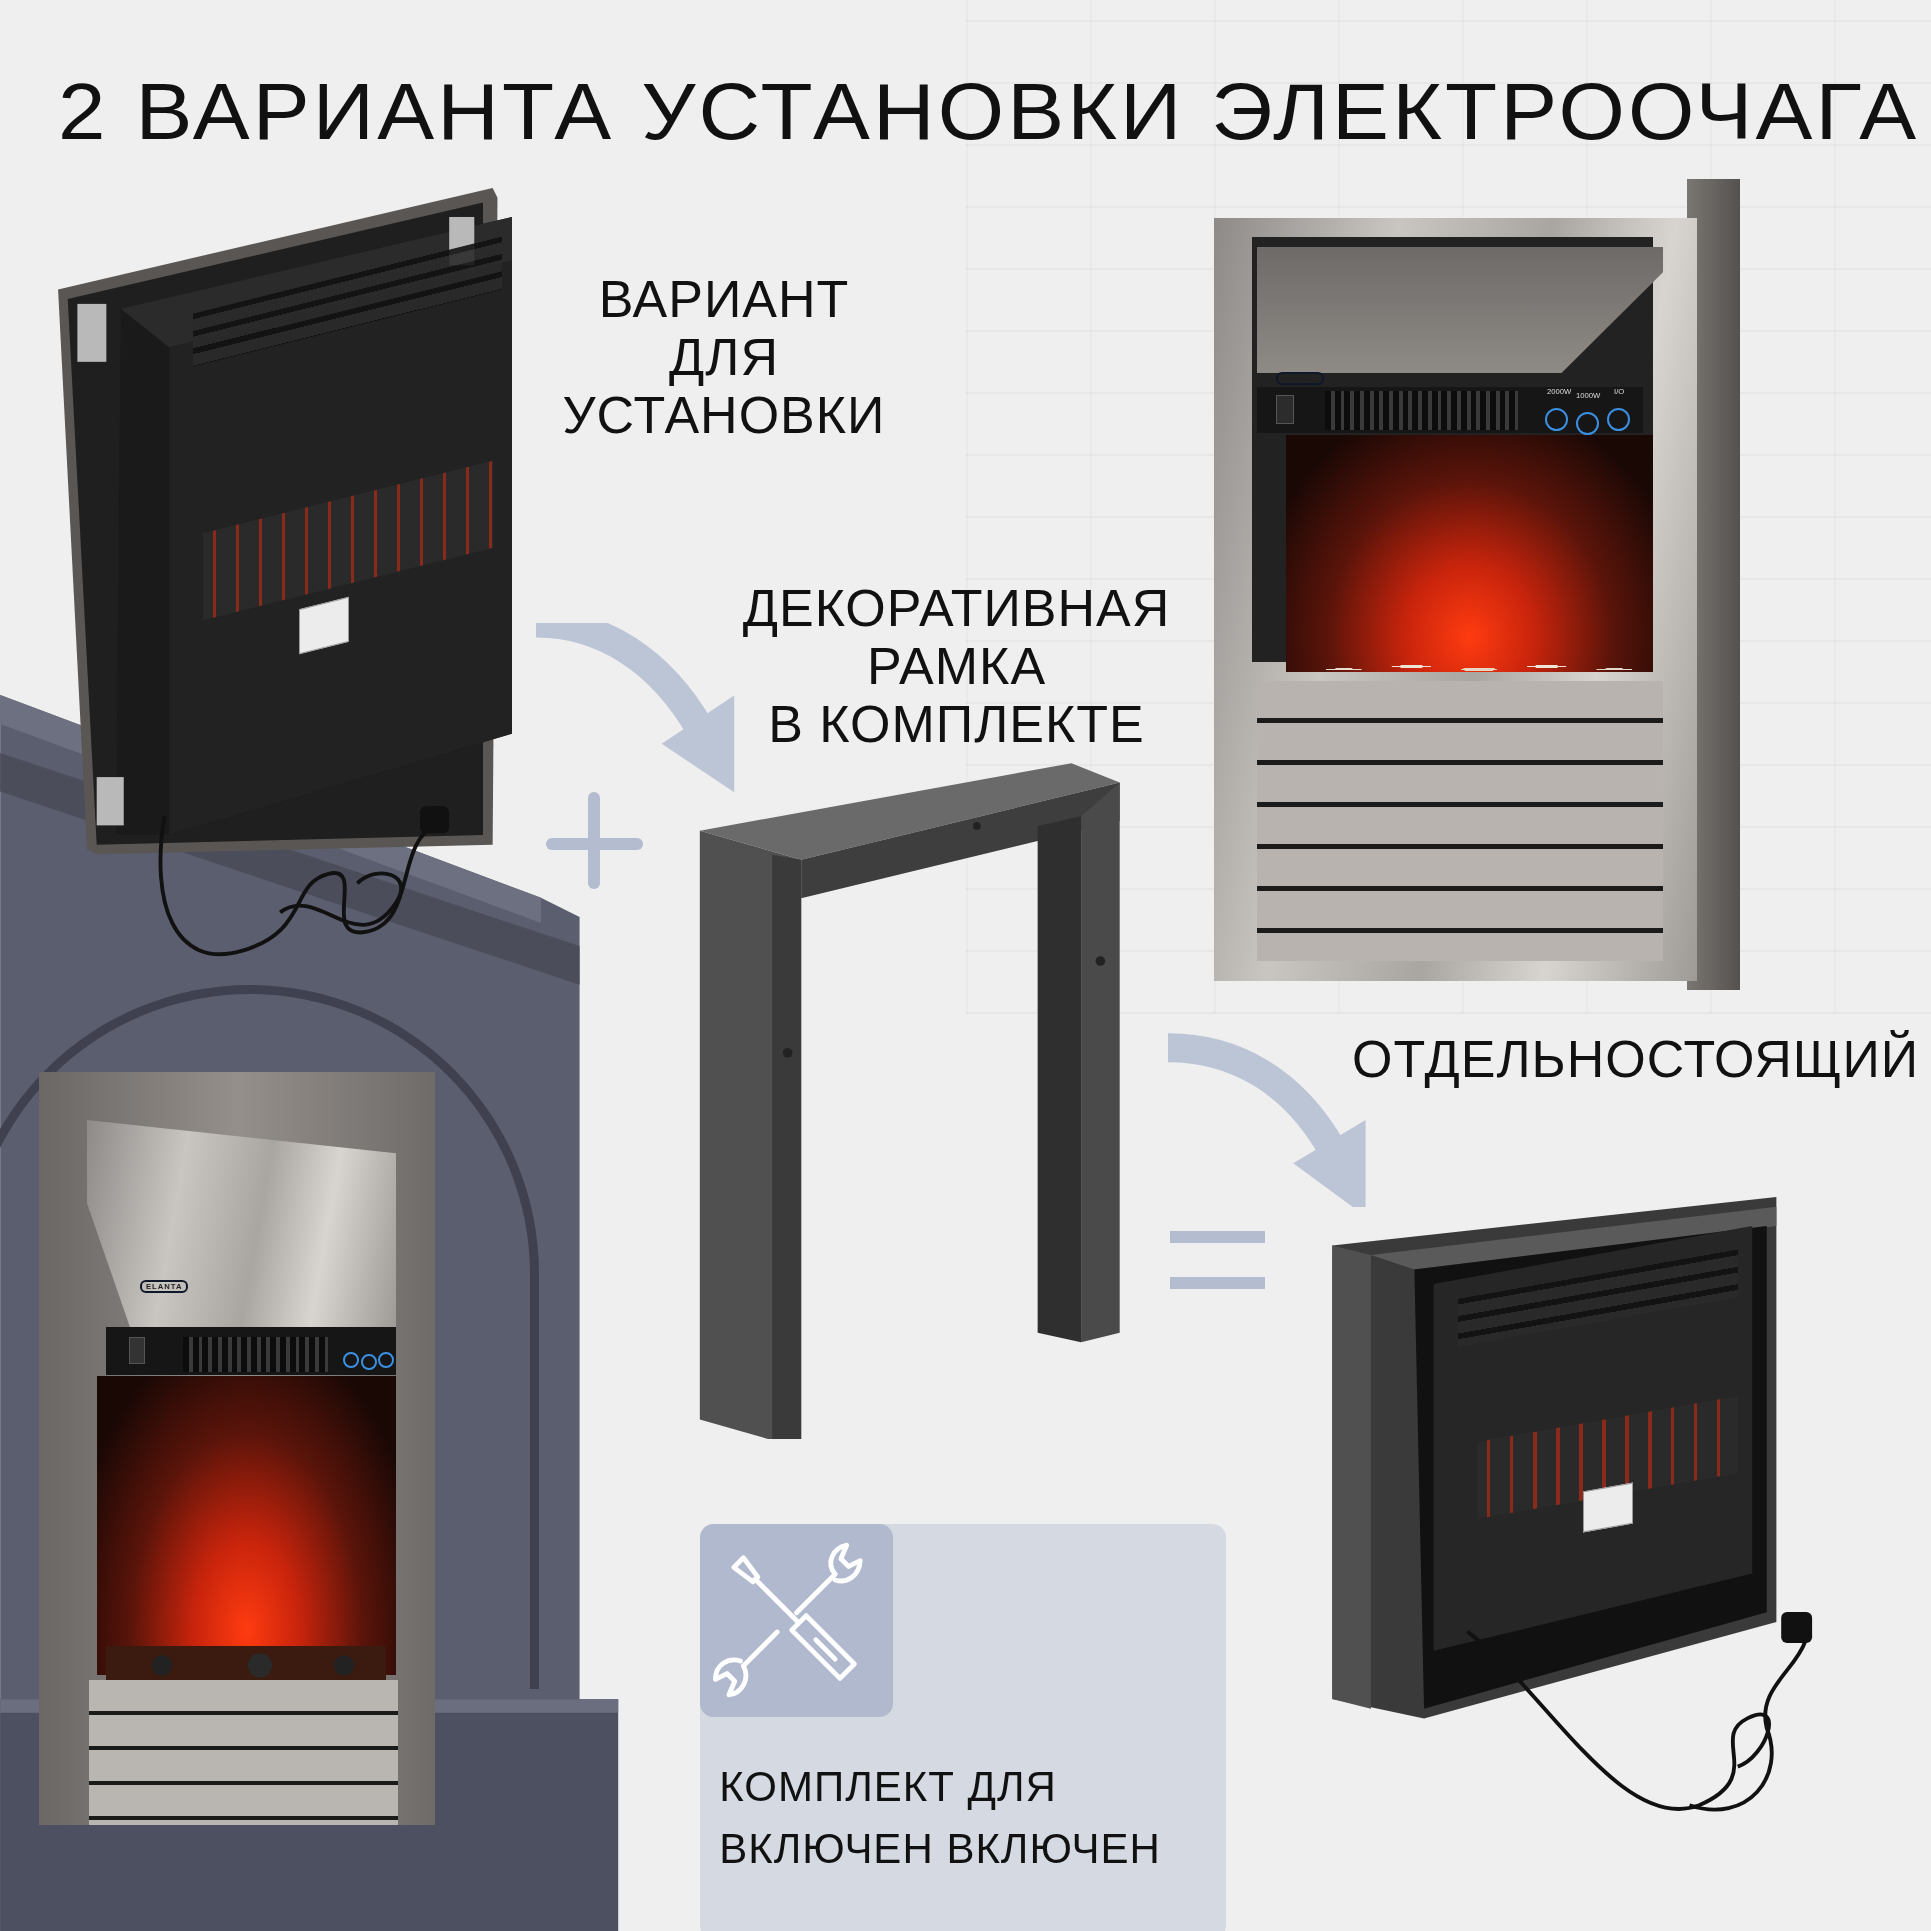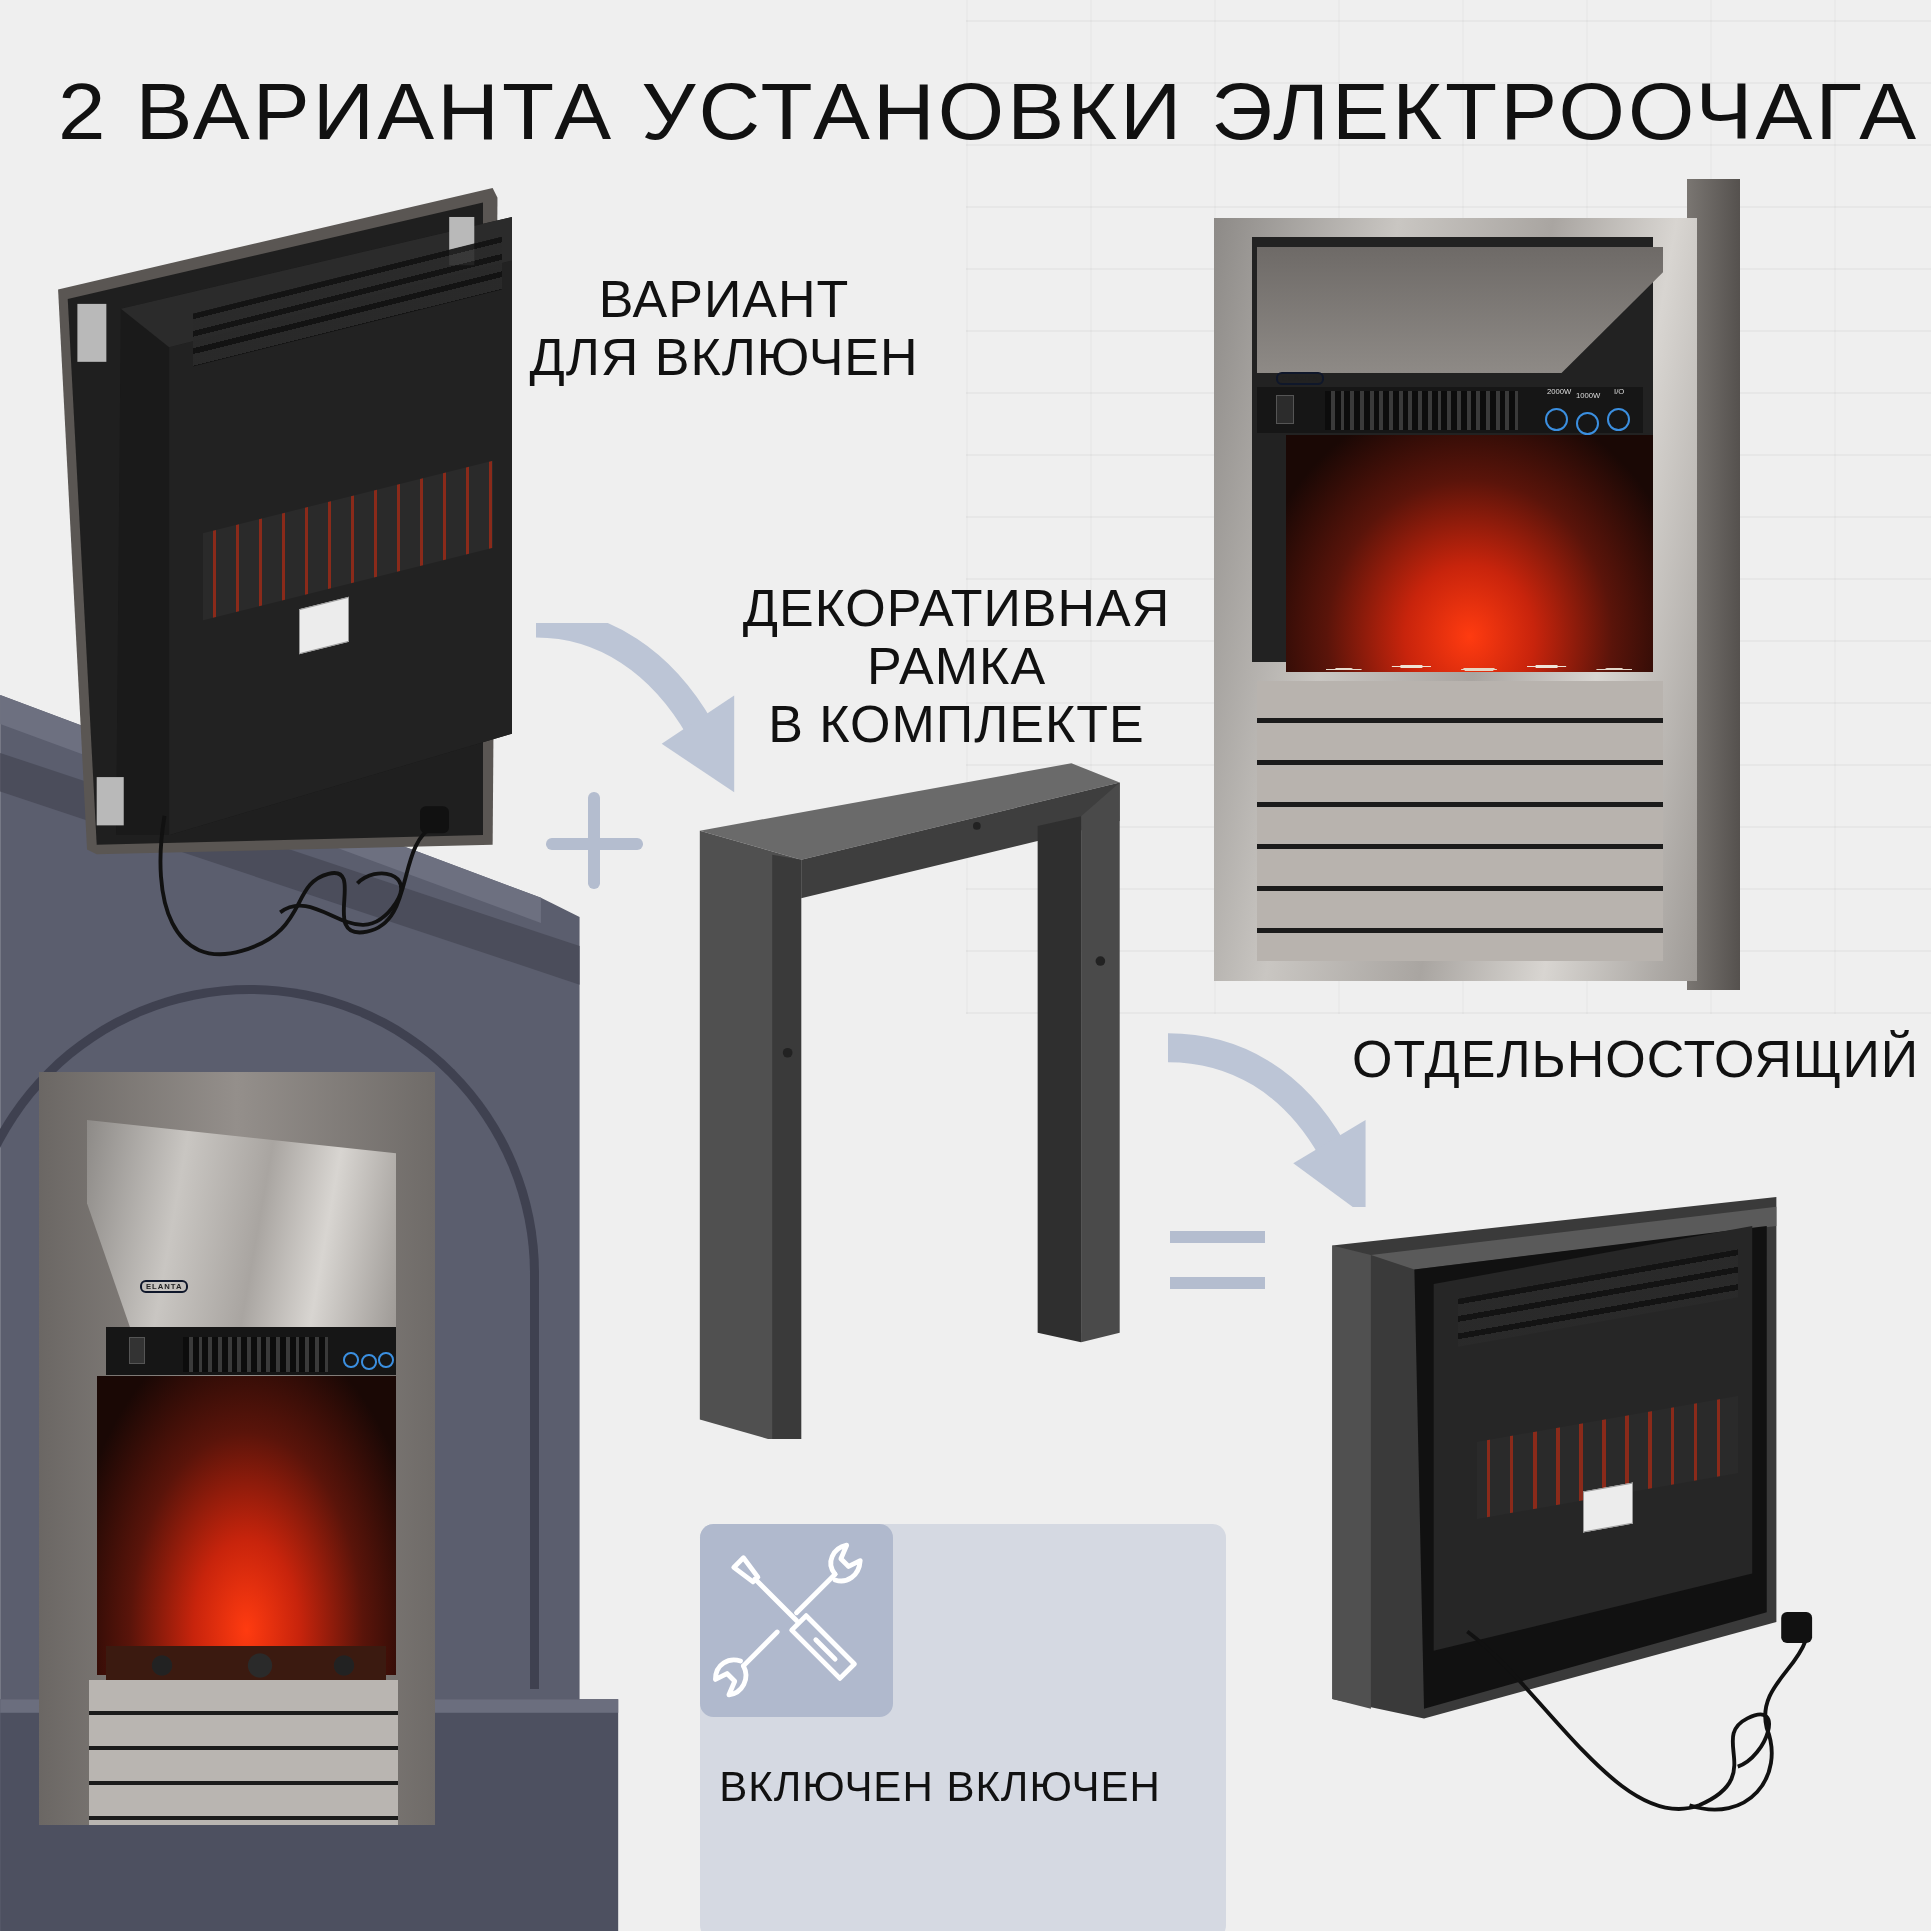--- a/index.html
+++ b/index.html
@@ -83,21 +83,21 @@
 
   <svg class="abs" style="left:87px;top:599px" width="309" height="270" viewBox="0 0 320 280">
     <path d="M20,30 C5,120 30,190 100,170 C170,150 150,100 190,90 C230,80 180,160 230,150 C280,140 260,60 300,40" stroke="#111" stroke-width="4" fill="none"></path>
     <path d="M140,130 C180,100 220,180 260,120 C280,90 240,80 220,100" stroke="#111" stroke-width="4" fill="none"></path>
     <rect x="285" y="20" width="30" height="28" rx="6" fill="#111"></rect>
   </svg>
 </div>
 
 <div class="abs label" style="left:502px;top:270px;width:444px;">
   <div>ВАРИАНТ</div>
-  <div>ДЛЯ ВКЛЮЧЕН</div>
+  <div>ДЛЯ УСТАНОВКИ</div>
 </div>
 
 <svg class="abs" style="left:536px;top:623px" width="203" height="174" viewBox="0 0 210 180">
   <path d="M0,0 C70,0 130,40 170,110" stroke="#bcc5d6" stroke-width="30" fill="none"></path>
   <polygon points="130,125 205,75 205,175" fill="#bcc5d6"></polygon>
 </svg>
 
 <div class="abs" style="left:546px;top:797px;width:97px;height:97px;">
   <div class="abs" style="left:0;top:41px;width:97px;height:11.6px;background:#b4bdcf;border-radius:5.8px;"></div>
   <div class="abs" style="left:42px;top:-4.8px;width:11.6px;height:97px;background:#b4bdcf;border-radius:5.8px;"></div>
@@ -191,16 +191,17 @@
         <path d="M120,120 L140,140"></path>
 
         <path d="M100,92 L140,52"></path>
         <path d="M140,52 C130,40 138,25 152,22 L146,36 L154,44 L166,38 C165,54 152,62 140,58"></path>
         <path d="M80,112 L45,147"></path>
         <path d="M45,147 C52,160 44,175 30,177 L36,163 L28,155 L16,161 C16,145 30,138 42,142"></path>
       </g>
     </svg>
   </div>
   <div class="abs card-text" style="left:19.3px;top:232px;width:502px;">
+    <div>КОМПЛЕКТ ДЛЯ</div>
     <div>ВКЛЮЧЕН ВКЛЮЧЕН</div>
   </div>
 </div>
 
 
 </body></html>

